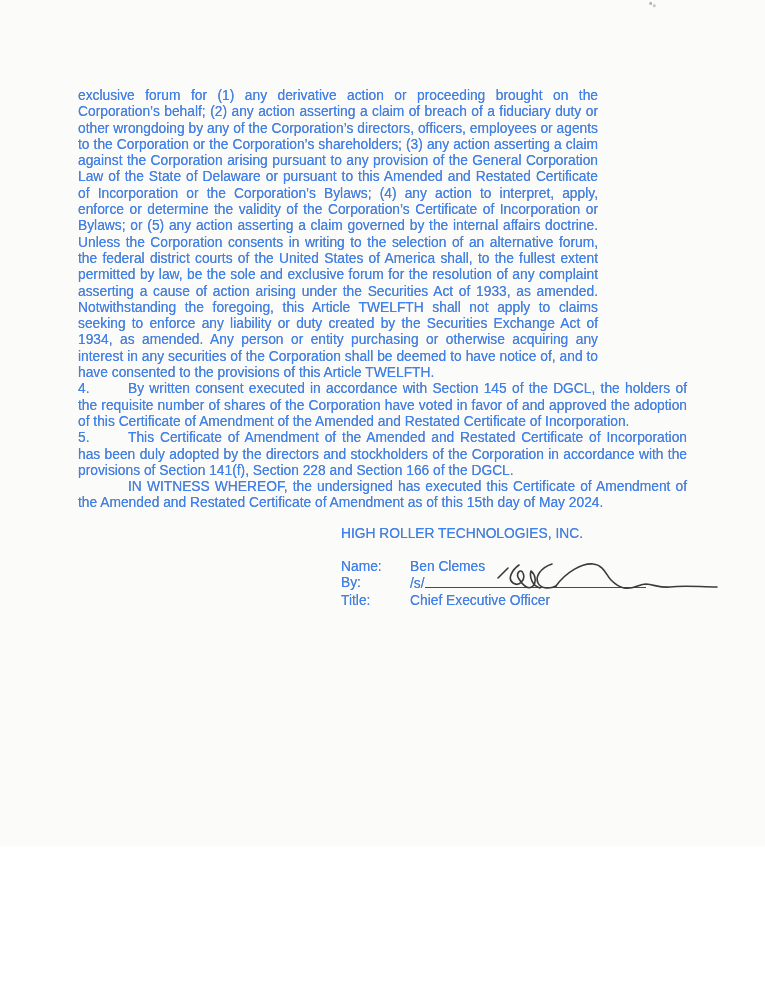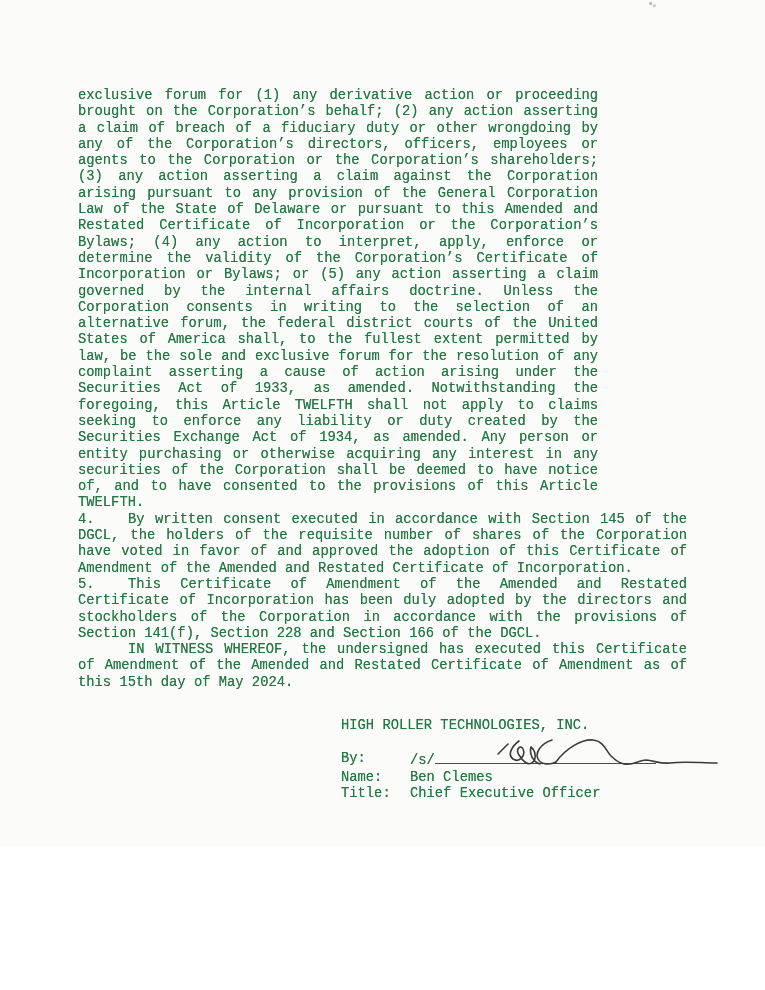--- a/index.html
+++ b/index.html
@@ -1,22 +1,22 @@
 <!DOCTYPE html>
 <html><head>
 <meta charset="utf-8">
 <style>
   html, body { margin: 0; padding: 0; }
   .page {
     position: relative;
     width: 765px;
     height: 846px;
     background: #fbfbfa;
-    font-family: Liberation Mono, monospace;
-    color: #15803d;
+    font-family: Liberation Sans, sans-serif;
+    color: #3b82f6;
     overflow: hidden;
   }
   .scan-artifact {
     position: absolute;
     left: 648px; top: 1px;
     width: 9px; height: 8px;
     background:
       radial-gradient(circle at 30% 30%, rgba(120,120,125,.55) 0 1px, transparent 2px),
       radial-gradient(circle at 70% 60%, rgba(120,120,125,.4) 0 1px, transparent 2px);
   }
@@ -40,21 +40,21 @@
     text-align: justify;
   }
   .para-first { margin-top: 34px; }
   .num { display: inline-block; width: 50px; }
   .witness {
     margin-top: 15px;
     text-indent: 50px;
     text-align: justify;
   }
   .sig-area {
-    margin-top: 27px;
+    margin-top: 14px;
     margin-left: 263px;
   }
   .company { white-space: nowrap; }
   .sig-rows { margin-top: 17px; }
   .sig-row { display: flex; }
   .sig-label { width: 69px; flex: 0 0 69px; }
   .sig-value { position: relative; }
   .by-row { position: relative; }
   .sig-prefix { display: inline-block; }
   .sig-line {
@@ -94,41 +94,41 @@
     </p>
 
     <p class="witness">IN WITNESS WHEREOF, the undersigned has executed this Certificate of Amendment of the Amended and Restated Certificate of Amendment as of this 15th day of May 2024.</p>
 
     <div class="sig-area">
 
       <p class="company">HIGH ROLLER TECHNOLOGIES, INC.</p>
 
       <div class="sig-rows">
 
+        <div class="sig-row">
+          <span class="sig-label">Name:</span>
+          <span>Ben Clemes</span>
+        </div>
+
         <div class="sig-row by-row">
           <span class="sig-label">By:</span>
           <span class="sig-value">
             <span class="sig-prefix">/s/</span><span class="sig-line"></span>
             <svg class="sig-scribble" viewBox="0 0 230 34" xmlns="http://www.w3.org/2000/svg">
               <g fill="none" stroke="#3b3b3b" stroke-width="1.6" stroke-linecap="round" stroke-linejoin="round">
                 <path d="M 16,6 L 6,16"></path>
                 <path d="M 27,3 C 20,8 15,17 21,21 C 27,25 34,18 31,11 C 29,6 23,11 27,17 C 30,22 36,29 41,24 C 45,20 43,12 39,9 C 37,16 41,24 48,26"></path>
                 <path d="M 60,2 C 48,6 43,15 46,21 C 49,27 58,27 64,24"></path>
                 <path d="M 64,24 C 74,10 90,1 101,2 C 112,3 114,13 119,18 C 123,22 127,25 132,26 C 141,28 147,22 154,22 C 163,23 169,26 178,25 C 193,23 208,25 225,25"></path>
               </g>
             </svg>
           </span>
         </div>
 
         <div class="sig-row">
-          <span class="sig-label">Name:</span>
-          <span>Ben Clemes</span>
-        </div>
-
-        <div class="sig-row">
           <span class="sig-label">Title:</span>
           <span>Chief Executive Officer</span>
         </div>
 
       </div>
     </div>
 
   </div>
 </div>
 

